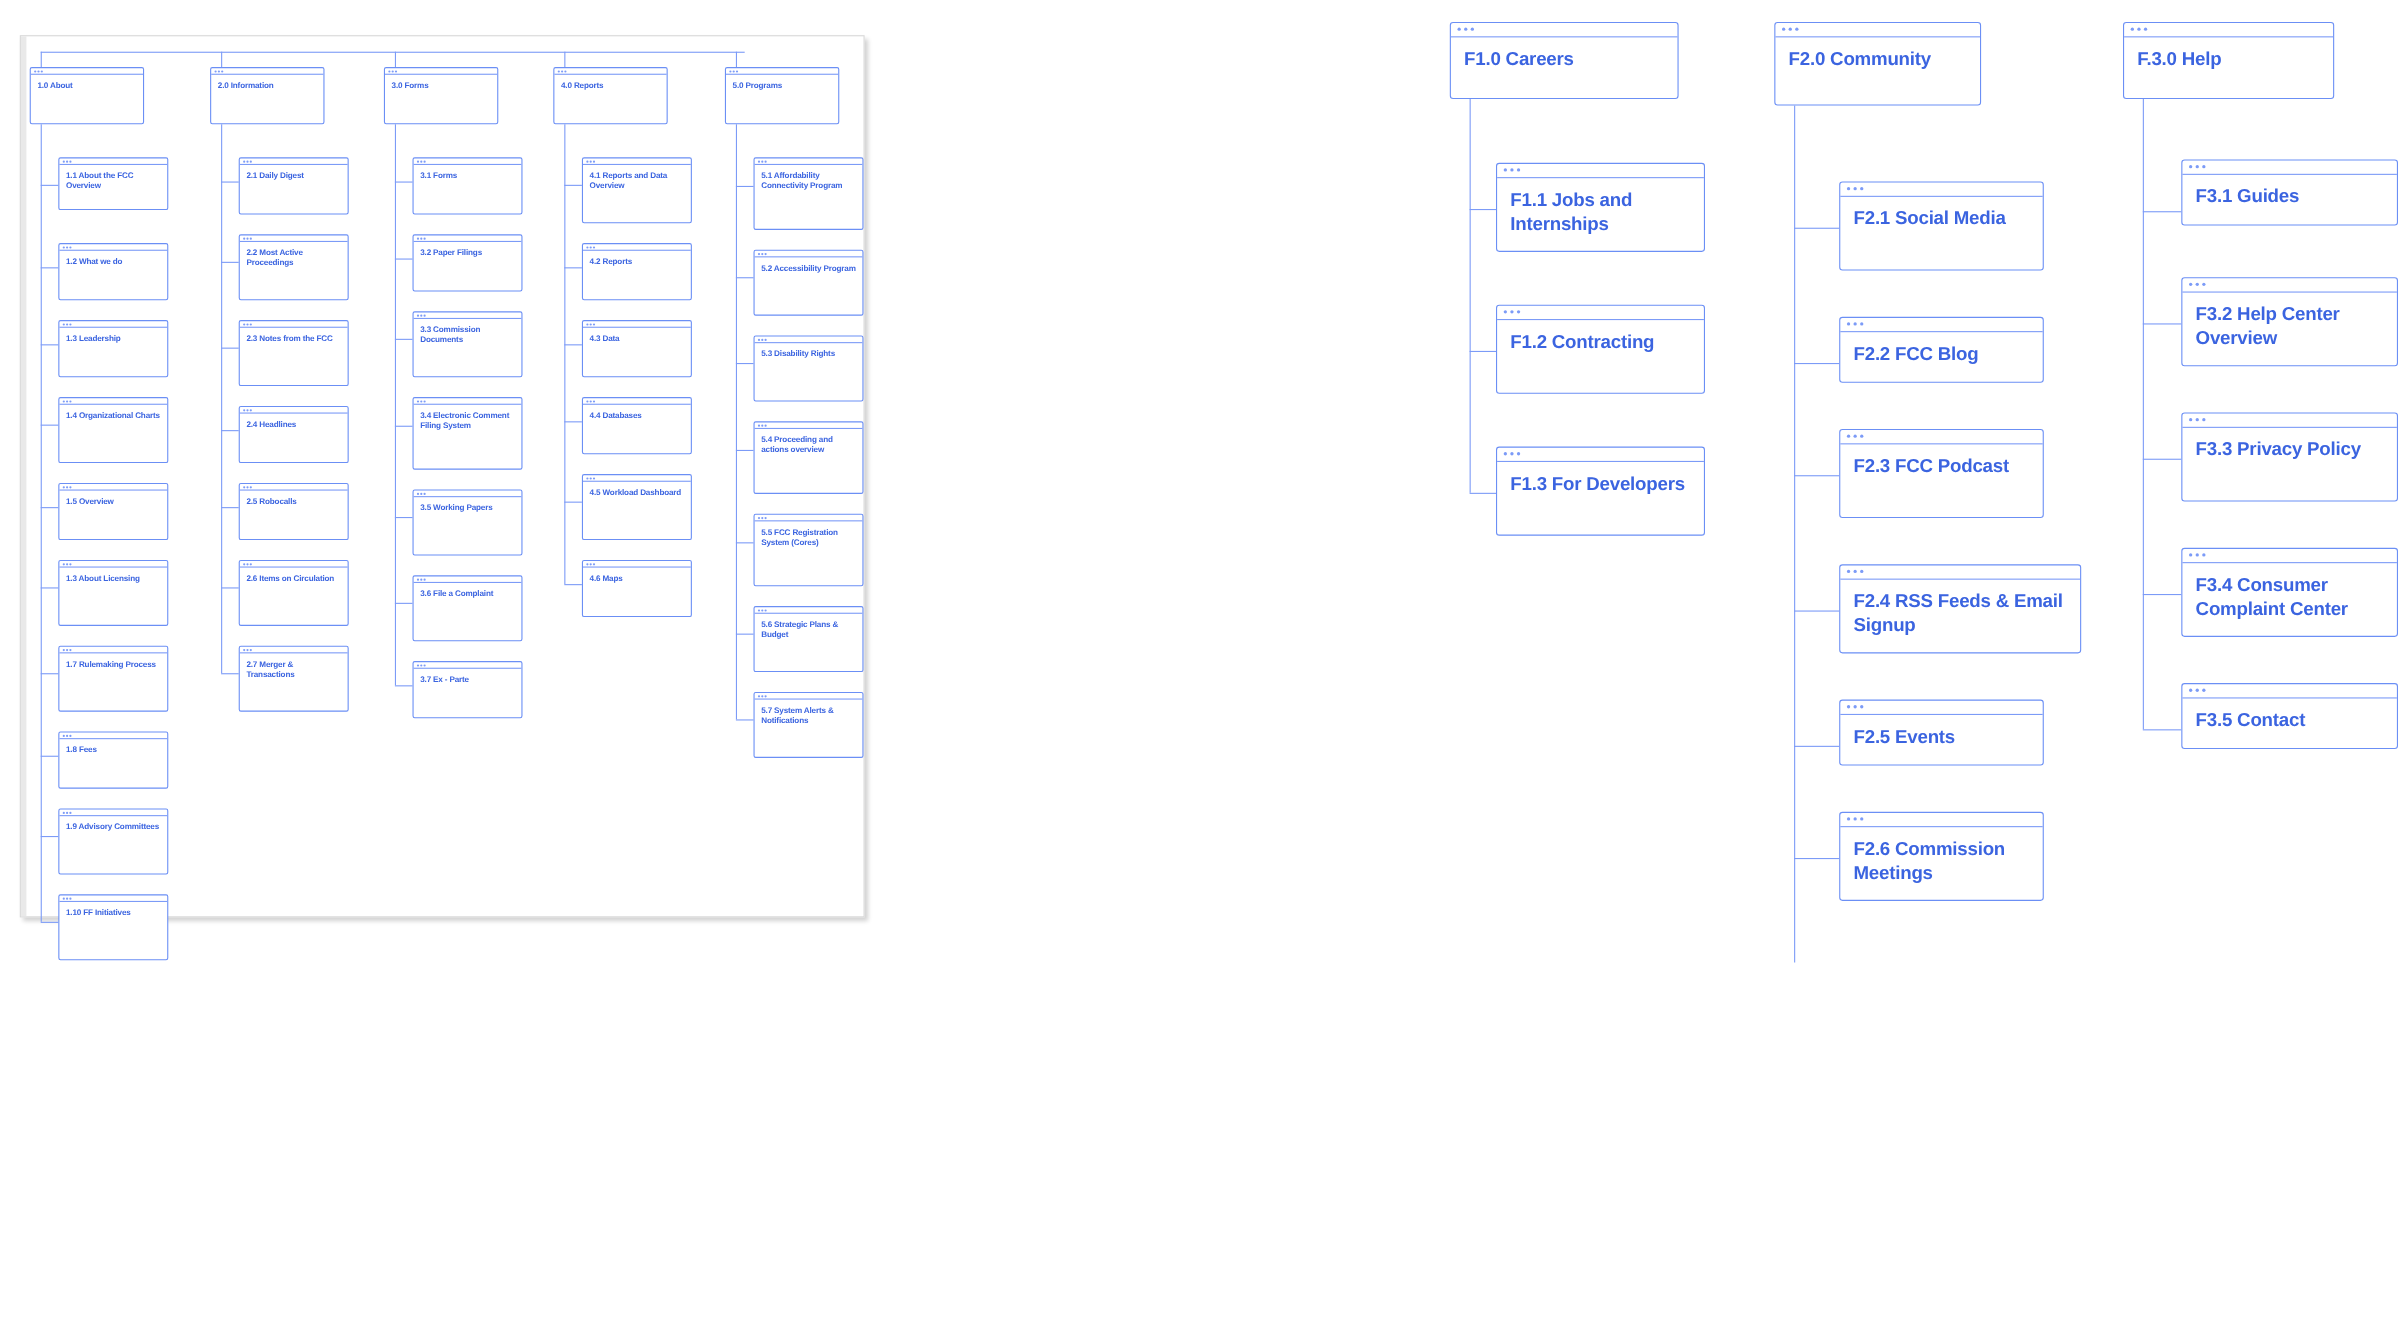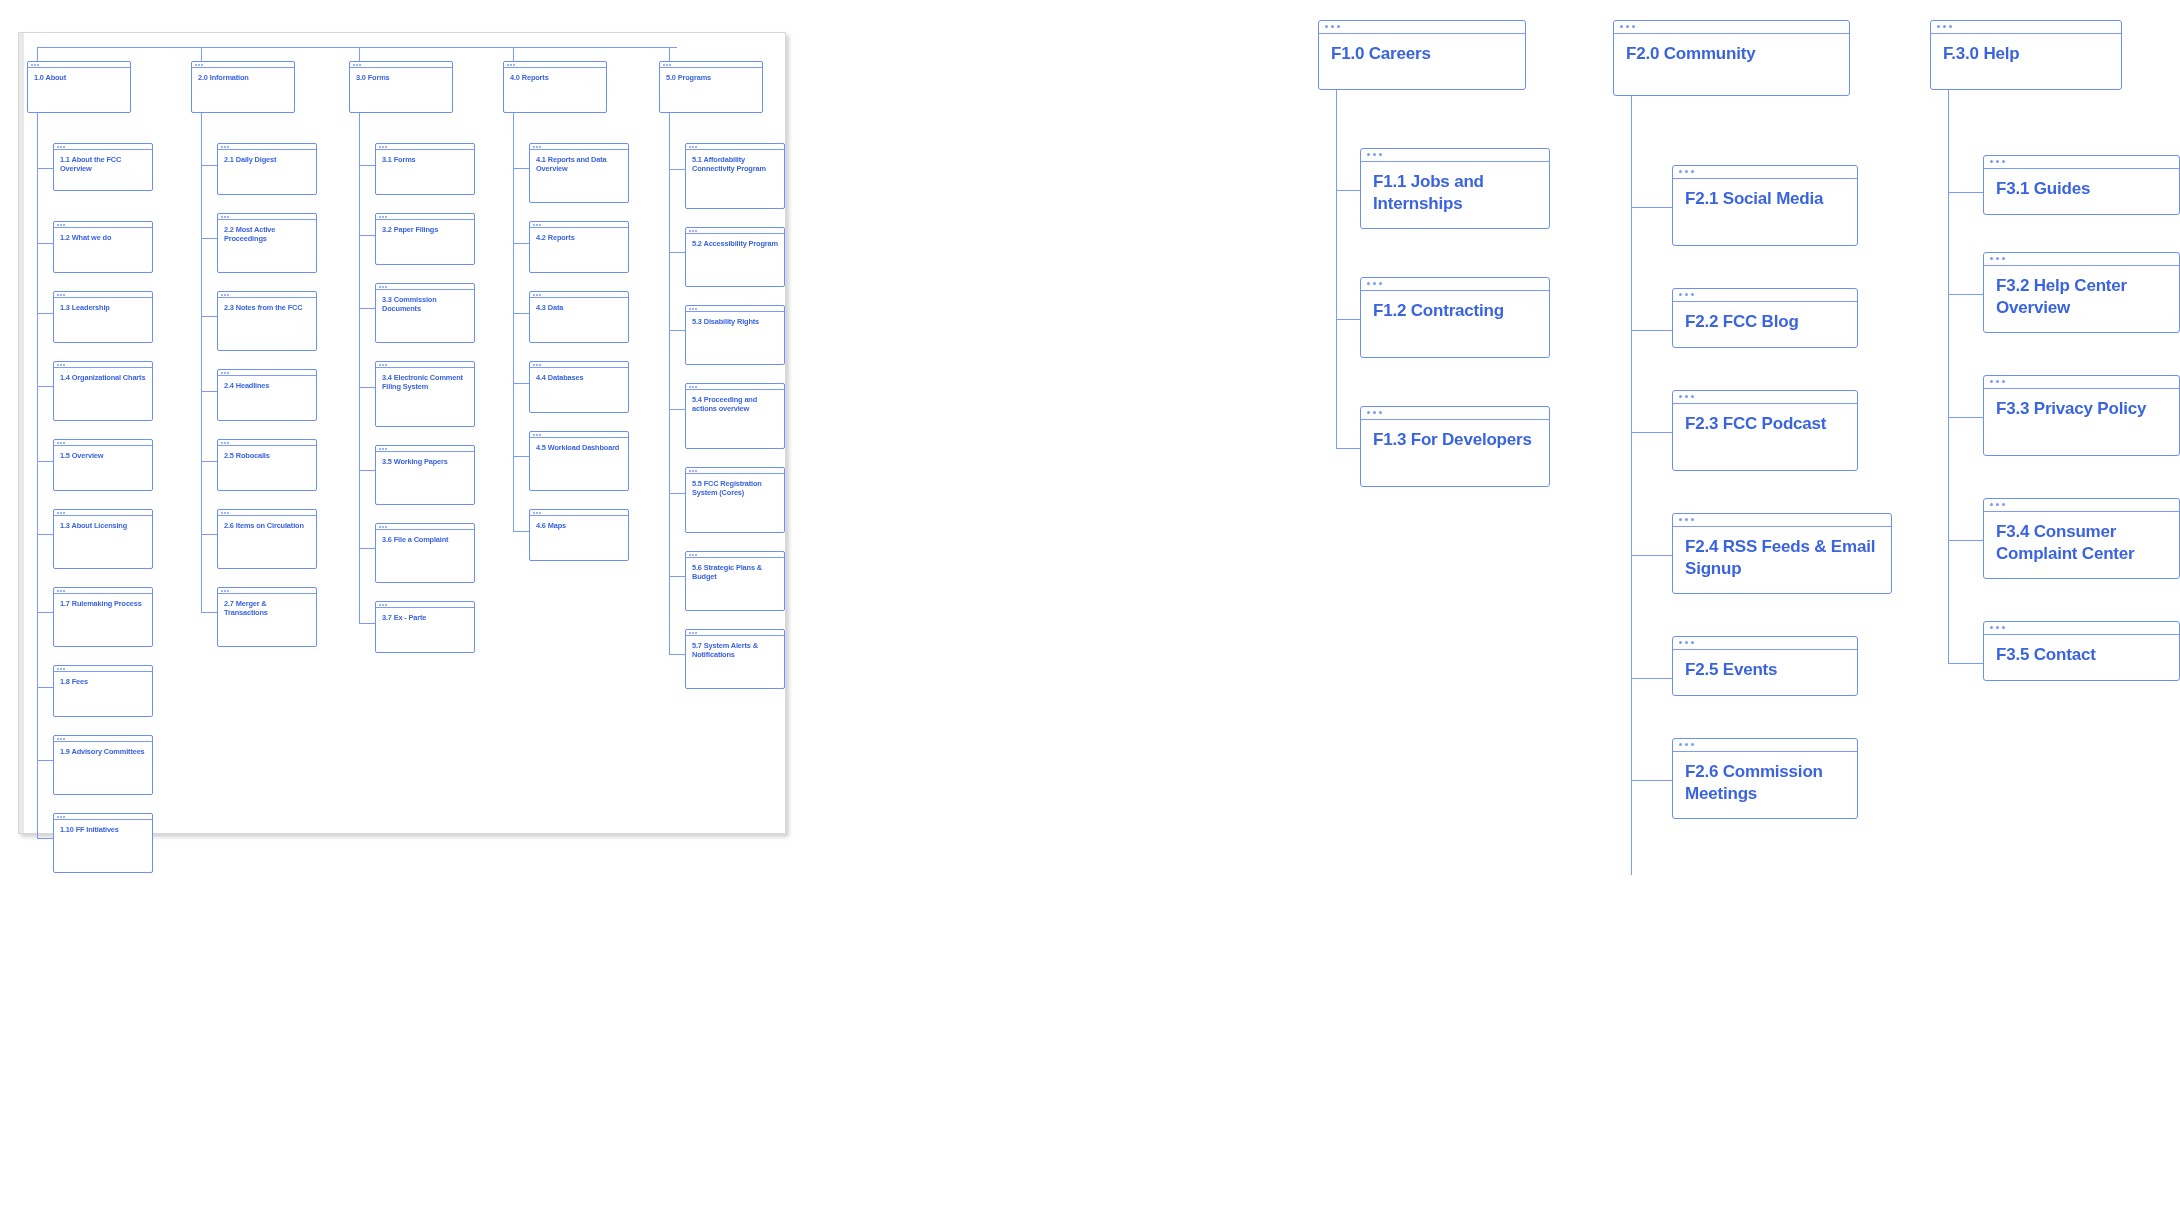--- a/index.html
+++ b/index.html
@@ -608,21 +608,21 @@
       <div class="node" style="left: 1360px; top: 406px; width: 190px; height: 81px;">
         <div class="chrome">
           <div class="dots">
             <i></i>
             <i></i>
             <i></i>
           </div>
         </div>
         <div class="label">F1.3 For Developers</div>
       </div>
-      <div class="node" style="left: 1613px; top: 20px; width: 237px; height: 76px;">
+      <div class="node" style="left: 1613px; top: 20px; width: 188px; height: 76px;">
         <div class="chrome">
           <div class="dots">
             <i></i>
             <i></i>
             <i></i>
           </div>
         </div>
         <div class="label">F2.0 Community</div>
       </div>
       <div class="node" style="left: 1672px; top: 165px; width: 186px; height: 81px;">
@@ -688,21 +688,21 @@
       <div class="node" style="left: 1930px; top: 20px; width: 192px; height: 70px;">
         <div class="chrome">
           <div class="dots">
             <i></i>
             <i></i>
             <i></i>
           </div>
         </div>
         <div class="label">F.3.0 Help</div>
       </div>
-      <div class="node" style="left: 1983px; top: 155px; width: 197px; height: 60px;">
+      <div class="node" style="left: 1983px; top: 145px; width: 197px; height: 60px;">
         <div class="chrome">
           <div class="dots">
             <i></i>
             <i></i>
             <i></i>
           </div>
         </div>
         <div class="label">F3.1 Guides</div>
       </div>
       <div class="node" style="left: 1983px; top: 252px; width: 197px; height: 81px;">

